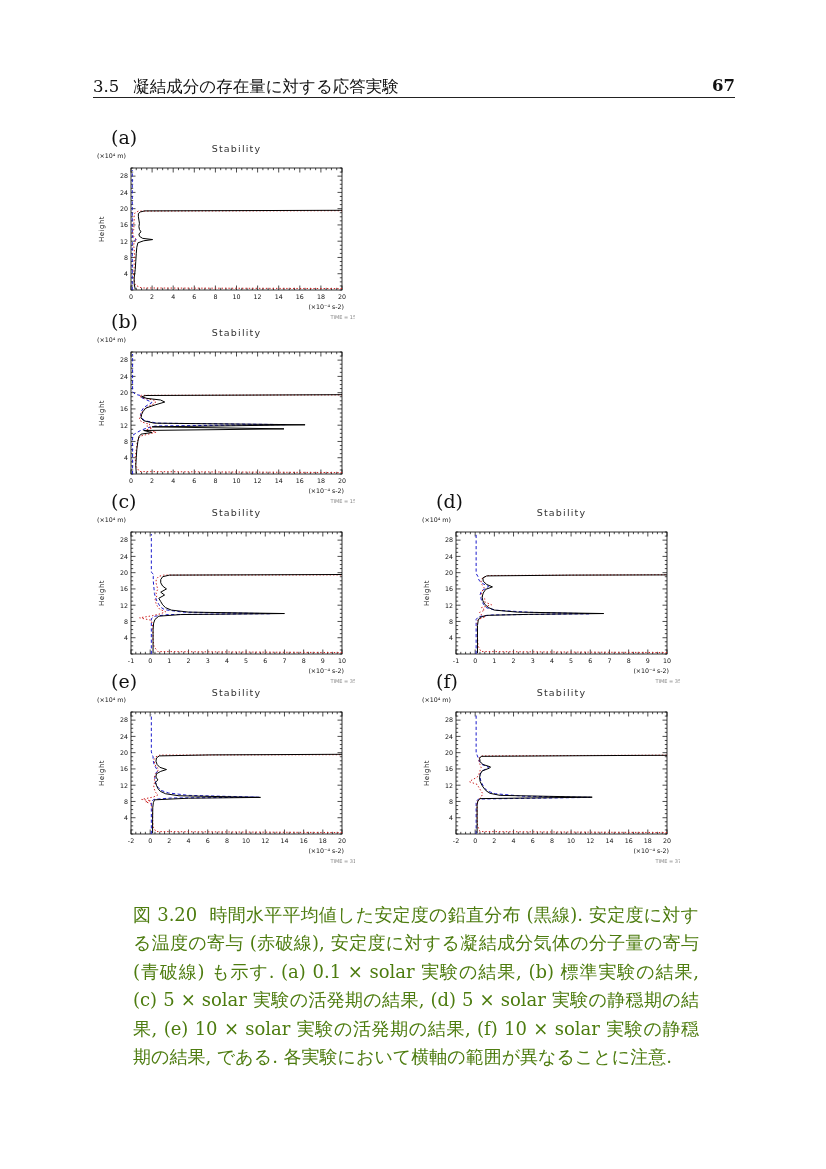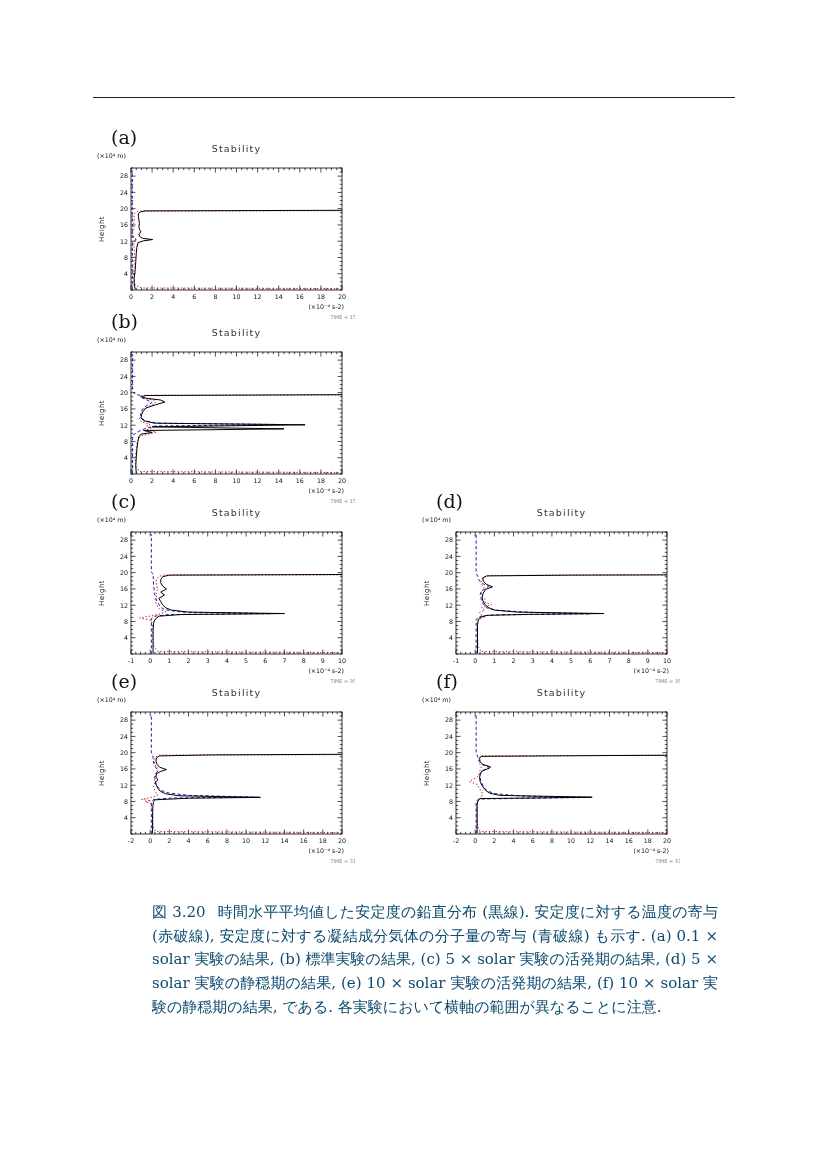--- a/index.html
+++ b/index.html
@@ -13,29 +13,33 @@
   
   .plot{position:absolute;width:260px;height:198px;}
   .panel-label{position:absolute;left:16px;top:-2px;font-size:19px;color:#111;
                font-family:"DejaVu Serif","Liberation Serif",serif;}
   .plot svg{position:absolute;left:0;top:0;}
   .tick{font:6.3px "DejaVu Sans","Liberation Sans",sans-serif;fill:#111;}
   .ptitle{font:9.5px "DejaVu Sans","Liberation Sans",sans-serif;fill:#333;letter-spacing:1.2px;}
   .ylab{font:7px "DejaVu Sans","Liberation Sans",sans-serif;fill:#111;letter-spacing:0.5px;}
   .tnote{font:5px "DejaVu Sans","Liberation Sans",sans-serif;fill:#888;}
   
-  .caption{position:absolute;left:133px;top:901px;width:566px;font-size:15px;line-height:1.58;
-           text-align:justify;color:#0c4a6e;margin-left:19px;}
+  .caption{position:absolute;left:133px;top:901px;width:566px;font-size:18px;line-height:1.58;
+           text-align:justify;color:#4d7c0f;}
   .cap-label{margin-right:12px;}
 </style>
 </head>
 <body>
 
 <div class="page">
 
+  <div class="header">
+    <span class="sec">3.5</span><span class="ttl">凝結成分の存在量に対する応答実験</span>
+    <span class="pnum">67</span>
+  </div>
   <div class="rule"></div>
 
   <div class="plot" style="left:95px;top:128px;">
     <span class="panel-label">(a)</span>
   <svg width="260" height="198" viewBox="0 0 260 198">
         <defs>
           <clipPath id="clip0">
             <rect x="36" y="40" width="211" height="122"></rect>
           </clipPath>
         </defs>

